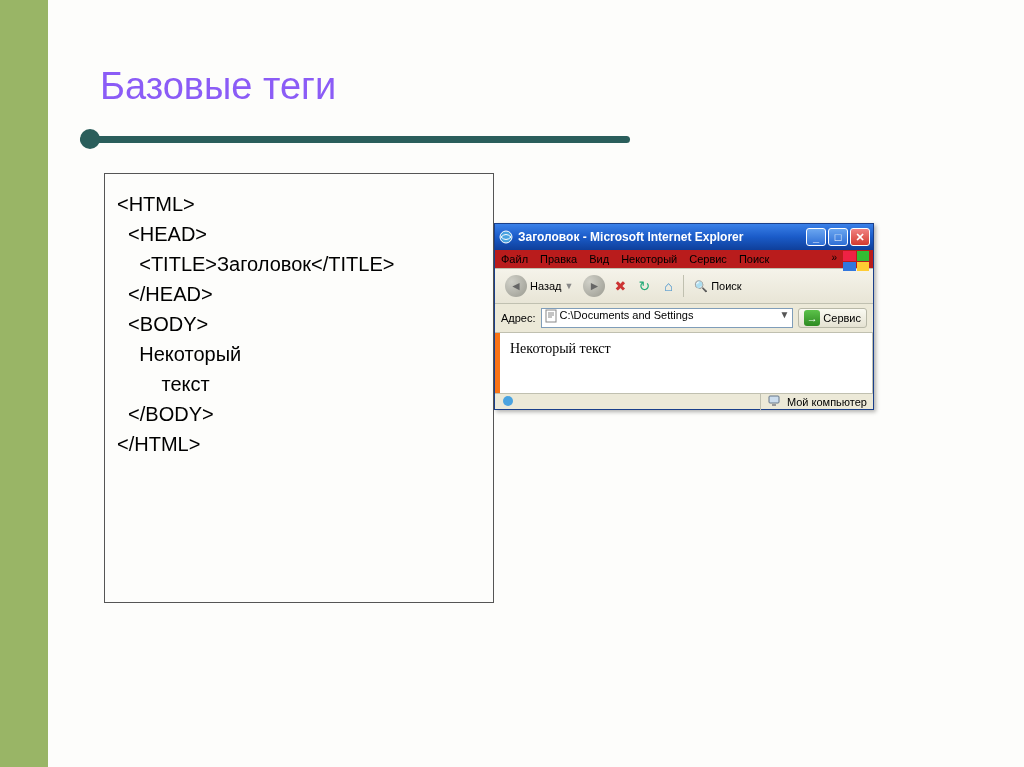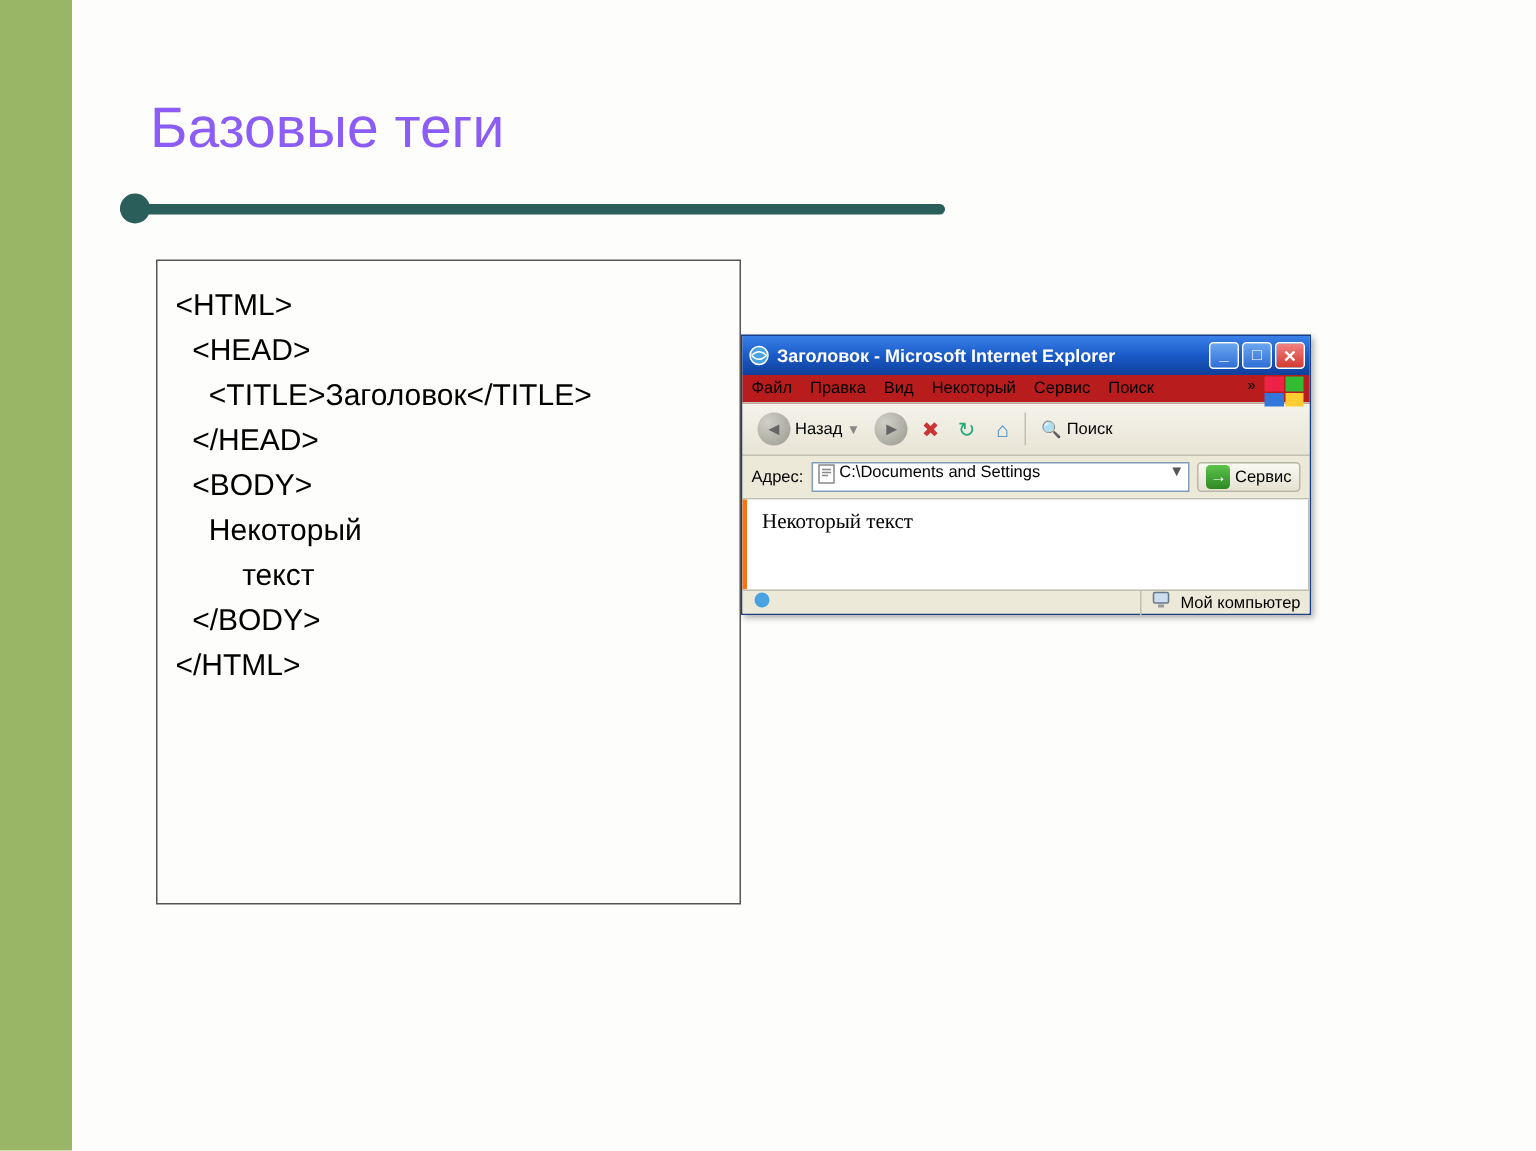--- a/index.html
+++ b/index.html
@@ -215,21 +215,21 @@
     justify-content: center;
     color: #fff;
     font-size: 11px;
   }
   .page-body {
     background: #fff;
     padding: 8px 10px;
     min-height: 60px;
     font-family: 'Times New Roman', serif;
     font-size: 14px;
-    border-left: 3px solid #f97316;
+    border-left: 5px solid #f97316;
     border-right: 1px solid #c0c0b0;
   }
   .statusbar {
     background: #ece9d8;
     border-top: 1px solid #c0c0b0;
     height: 16px;
     display: flex;
     align-items: center;
     padding: 0 6px;
     gap: 6px;

